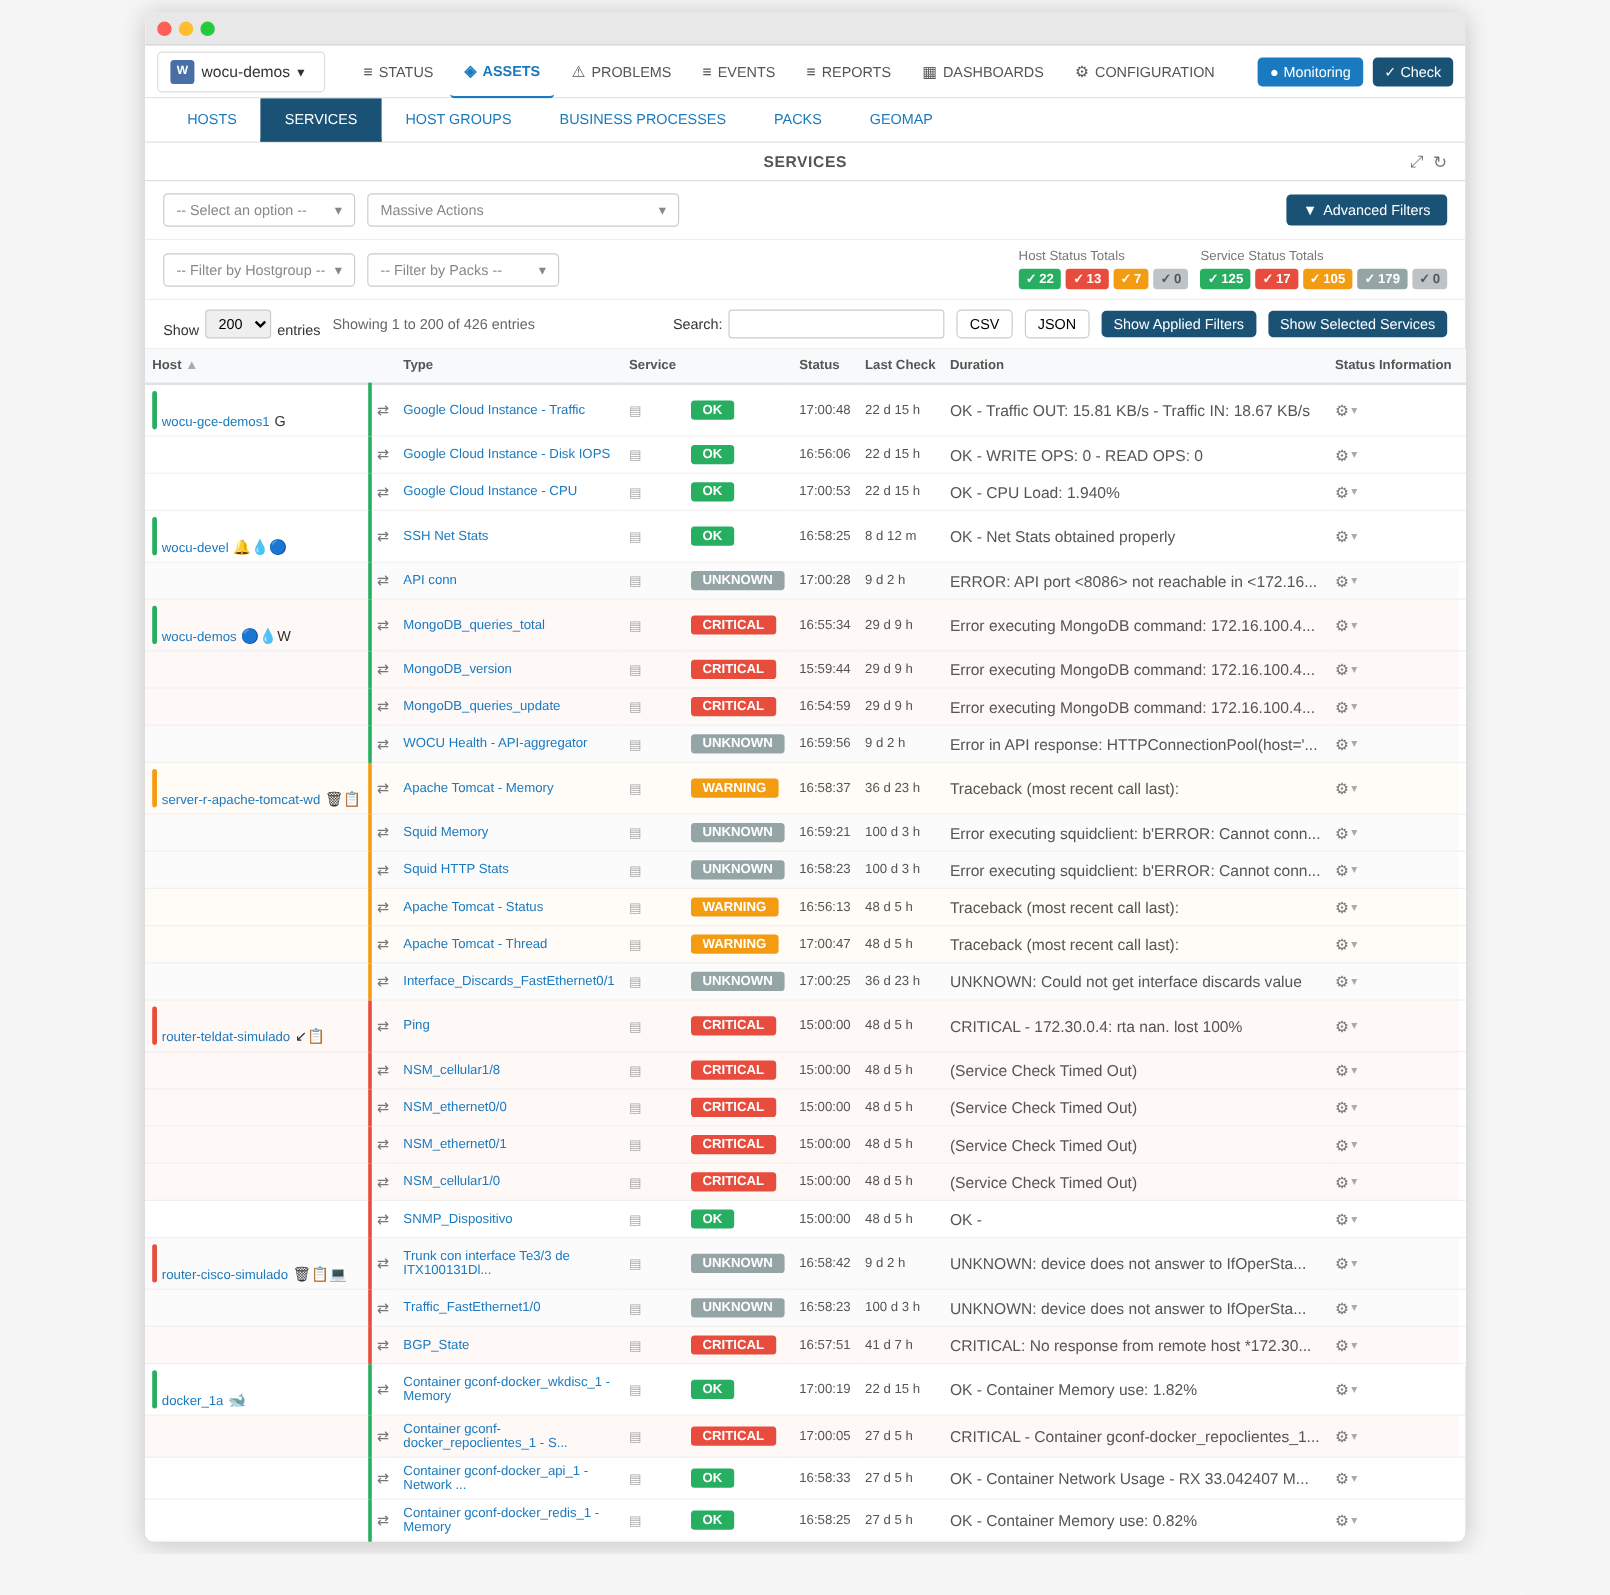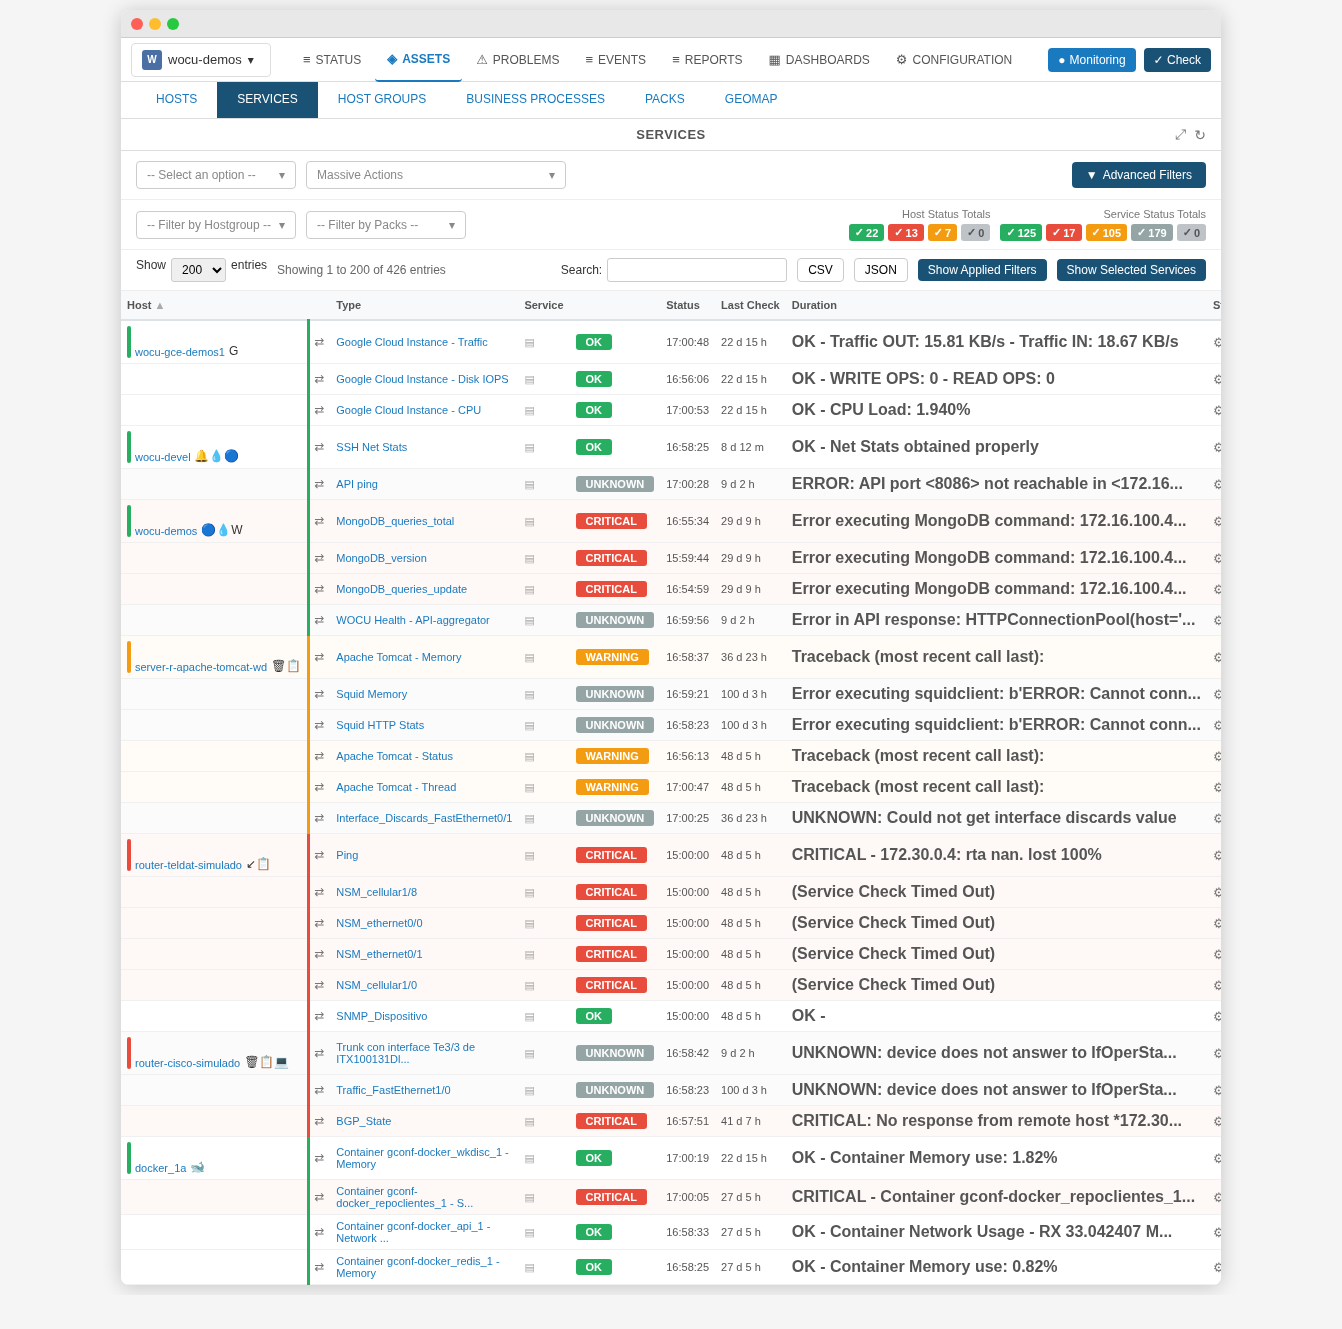--- a/index.html
+++ b/index.html
@@ -36,33 +36,33 @@
     .page-header { background: #fff; padding: 8px 15px; border-bottom: 1px solid #ddd; display: flex; justify-content: center; align-items: center; position: relative; }
     .page-title { font-size: 13px; font-weight: 600; color: #555; letter-spacing: 0.5px; }
     .page-header-actions { position: absolute; right: 15px; display: flex; gap: 8px; }
     .icon-btn { background: none; border: none; cursor: pointer; color: #777; font-size: 14px; }
     
     
     .filters-row { padding: 10px 15px; background: #fff; border-bottom: 1px solid #eee; display: flex; gap: 10px; align-items: center; }
     .select-box { border: 1px solid #ccc; border-radius: 4px; padding: 6px 10px; font-size: 12px; color: #888; background: #fff; cursor: pointer; display: flex; justify-content: space-between; align-items: center; min-width: 160px; }
     .select-box.wide { min-width: 260px; }
     .btn-advanced { background: #1a5276; color: white; border: none; border-radius: 4px; padding: 6px 14px; font-size: 12px; cursor: pointer; margin-left: auto; display: flex; align-items: center; gap: 5px; }
-    .status-group { display: flex; flex-direction: column; align-items: flex-end; gap: 4px; }
+    .status-group { display: flex; flex-direction: column; align-items: flex-start; gap: 4px; }
     .status-label { font-size: 11px; color: #777; }
     .status-badges { display: flex; gap: 4px; align-items: center; }
     .badge { display: flex; align-items: center; gap: 2px; padding: 2px 6px; border-radius: 3px; font-size: 11px; font-weight: 600; color: white; }
     .badge-ok { background: #27ae60; }
     .badge-critical { background: #e74c3c; }
     .badge-warning { background: #f39c12; }
     .badge-unknown { background: #95a5a6; }
     .badge-zero { background: #bdc3c7; color: #555; }
     
     
     .table-controls { padding: 8px 15px; background: #fff; border-bottom: 1px solid #eee; display: flex; align-items: center; gap: 10px; }
-    .show-entries { display: flex; align-items: flex-start; gap: 5px; }
+    .show-entries { display: flex; align-items: flex-end; gap: 5px; }
     .entries-select { border: 1px solid #ccc; border-radius: 3px; padding: 3px 6px; font-size: 12px; }
     .entries-info { flex: 1; color: #666; font-size: 12px; }
     .search-box { display: flex; align-items: center; gap: 5px; }
     .search-input { border: 1px solid #ccc; border-radius: 3px; padding: 4px 8px; font-size: 12px; width: 180px; }
     .btn-csv, .btn-json { border: 1px solid #ccc; background: #fff; border-radius: 4px; padding: 4px 10px; font-size: 12px; cursor: pointer; }
     .btn-applied, .btn-selected { background: #1a5276; color: white; border: none; border-radius: 4px; padding: 4px 10px; font-size: 12px; cursor: pointer; }
     
     
     .table-wrapper { overflow-x: auto; background: #fff; }
     table { width: 100%; border-collapse: collapse; font-size: 11px; }
@@ -80,21 +80,21 @@
     .status-critical { background: #e74c3c; }
     .status-warning { background: #f39c12; }
     .status-unknown { background: #95a5a6; }
     
     .actions-cell { display: flex; align-items: center; gap: 2px; }
     .action-gear { color: #777; cursor: pointer; font-size: 13px; }
     
     .type-icon { color: #777; font-size: 12px; }
     .service-icon { color: #aaa; font-size: 11px; }
     
-    .info-text { color: #555; font-size: 16px; max-width: 280px; overflow: hidden; text-overflow: ellipsis; white-space: nowrap; font-weight: bold; }
+    .info-text { color: #555; font-size: 13px; max-width: 280px; overflow: hidden; text-overflow: ellipsis; white-space: nowrap; }
     
     
     .pagination { padding: 10px 15px; background: #fff; border-top: 1px solid #eee; display: flex; justify-content: flex-end; align-items: center; gap: 8px; }
     .page-btn { border: 1px solid #ccc; background: #fff; border-radius: 3px; padding: 3px 8px; font-size: 12px; cursor: pointer; color: #555; }
     .page-btn.disabled { color: #bbb; cursor: not-allowed; }
     .page-input { border: 1px solid #ccc; border-radius: 3px; padding: 3px 6px; width: 40px; text-align: center; font-size: 12px; }
     .page-info { font-size: 12px; color: #555; }
   </style>
 </head>
 <body>
@@ -380,21 +380,21 @@
     <td style="white-space:nowrap;">
       <div class="host-cell">
         <div style="width:4px; height:20px; background:transparent; border-radius:2px; flex-shrink:0;"></div>
 
       </div>
     </td>
     <td style="border-left: 3px solid #27ae60; padding-left:4px;">
       <span class="type-icon">⇄</span>
     </td>
     <td>
-      <span class="service-name">API ping</span>
+      <span class="service-name">API conn</span>
     </td>
     <td>
       <span class="service-icon">▤</span>
     </td>
     <td>
       <span class="status-pill status-unknown">UNKNOWN</span>
     </td>
     <td style="white-space:nowrap; color:#555;">17:00:28</td>
     <td style="white-space:nowrap; color:#555;">9 d 2 h</td>
     <td><span class="info-text">ERROR: API port &lt;8086&gt; not reachable in &lt;172.16...</span></td>

